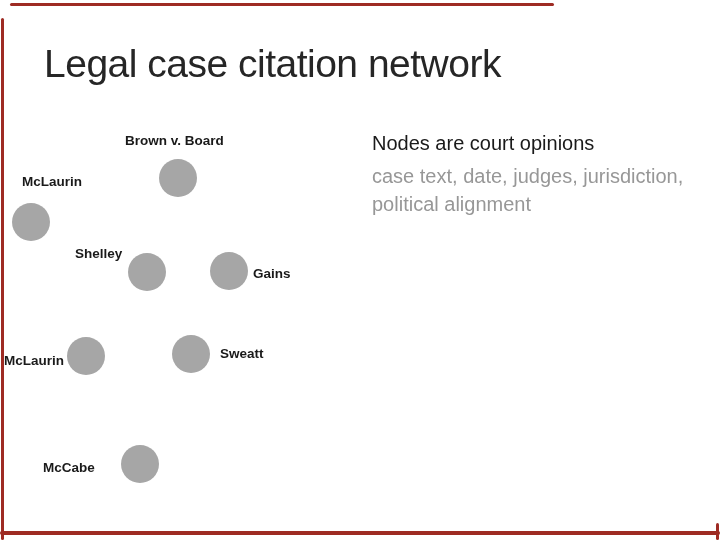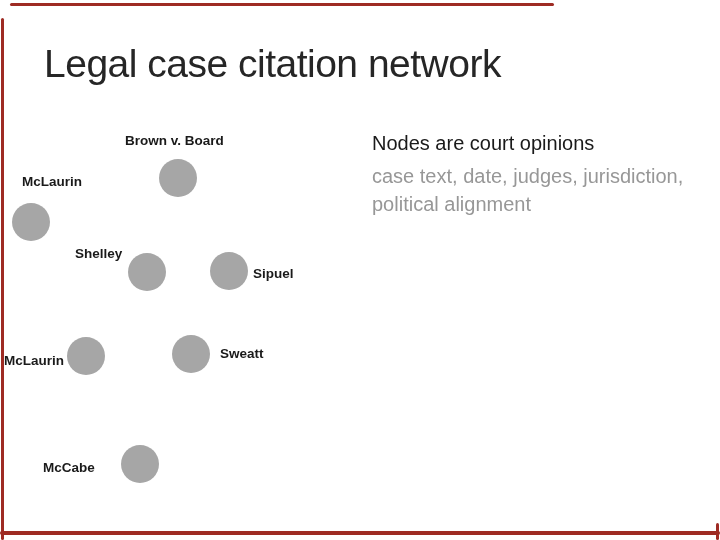--- a/index.html
+++ b/index.html
@@ -68,21 +68,21 @@
   </div>
 
   <div class="network">
       <div class="node-circle" style="left: 159px; top: 159px; height: 38px; width: 38px; background: rgb(166, 166, 166);"></div>
       <div class="node-label" style="left: 125px; top: 133px;">Brown v. Board</div>
       <div class="node-circle" style="left: 12px; top: 203px; height: 38px; width: 38px; background: rgb(166, 166, 166);"></div>
       <div class="node-label" style="left: 6px; top: 174px; padding-left: 16px;">McLaurin</div>
       <div class="node-circle" style="left: 128px; top: 253px; height: 38px; width: 38px; background: rgb(166, 166, 166);"></div>
       <div class="node-label" style="left: 75px; top: 246px;">Shelley</div>
       <div class="node-circle" style="left: 210px; top: 252px; height: 38px; width: 38px; background: rgb(166, 166, 166);"></div>
-      <div class="node-label" style="left: 253px; top: 266px;">Sipuel</div>
+      <div class="node-label" style="left: 253px; top: 266px;">Gains</div>
       <div class="node-circle" style="left: 67px; top: 337px; height: 38px; width: 38px; background: rgb(166, 166, 166);"></div>
       <div class="node-label" style="left: 4px; top: 353px;">McLaurin</div>
       <div class="node-circle" style="left: 172px; top: 335px; height: 38px; width: 38px; background: rgb(166, 166, 166);"></div>
       <div class="node-label" style="left: 220px; top: 346px;">Sweatt</div>
       <div class="node-circle" style="left: 121px; top: 445px; height: 38px; width: 38px; background: rgb(166, 166, 166);"></div>
       <div class="node-label" style="left: 43px; top: 460px; text-align: center;">McCabe</div>
     </div>
 
 </div>
 

